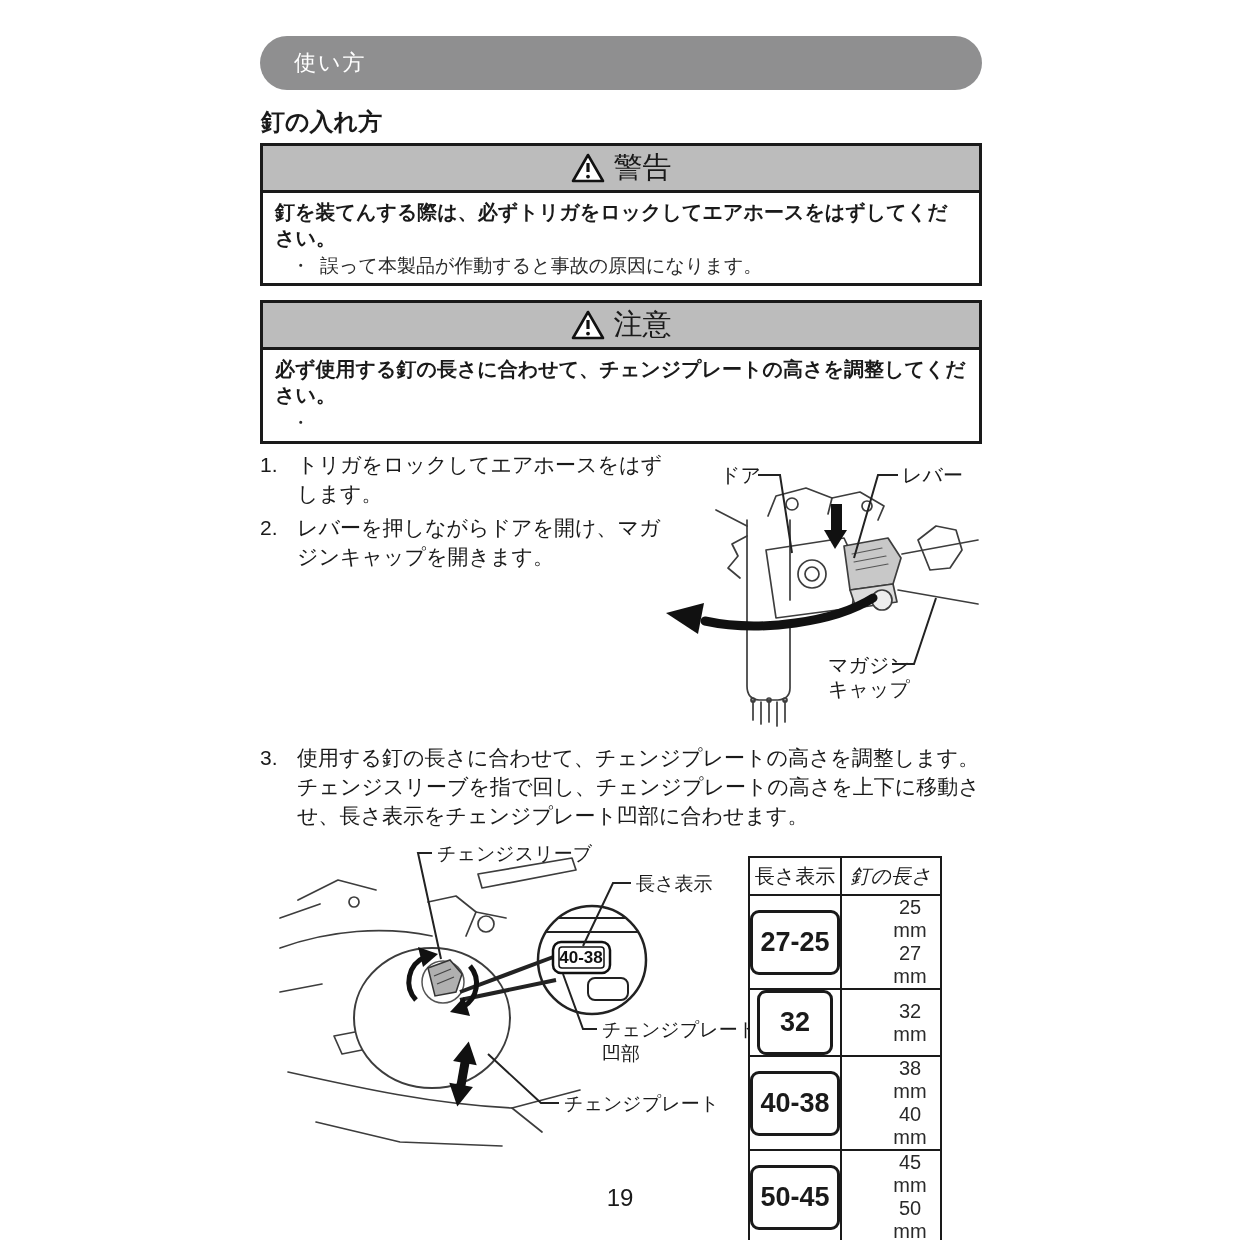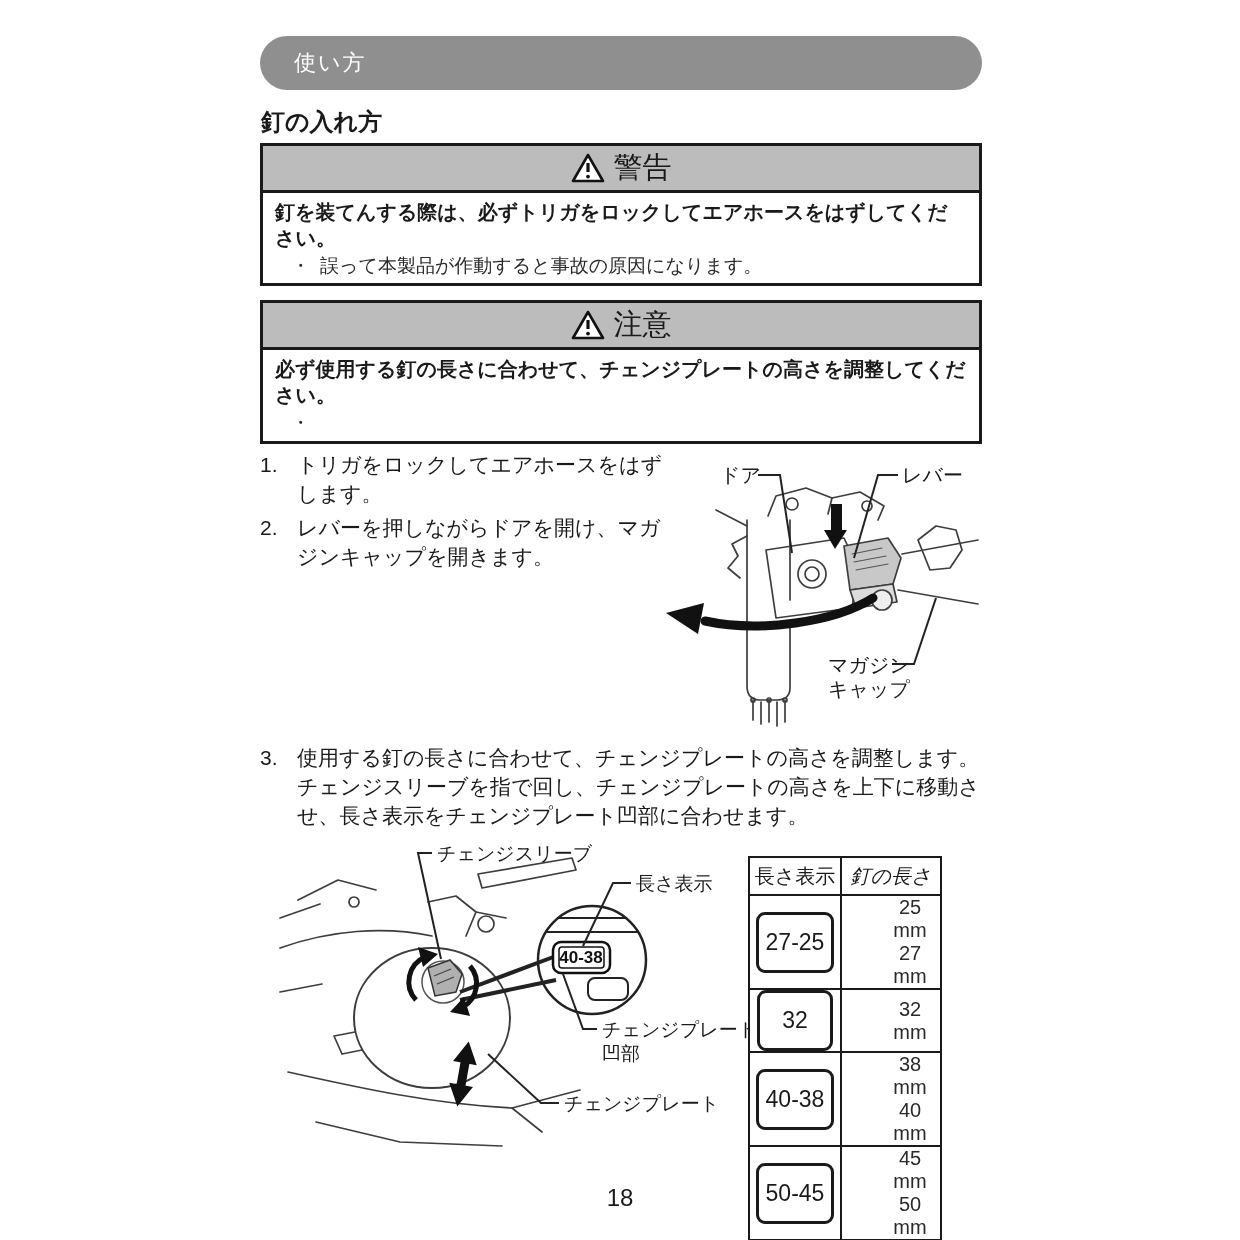--- a/index.html
+++ b/index.html
@@ -49,21 +49,21 @@
 
   
   .nail-table { position:absolute; left:748px; top:856px; border-collapse:collapse; background:#fff; }
   .nail-table th, .nail-table td { border:2px solid #1a1a1a; text-align:center; vertical-align:middle; padding:0; }
   .nail-table th { font-weight:normal; font-size:20px; height:36px; }
   .col-badge { width:90px; }
   .col-len { width:98px;font-style:italic; }
   .nail-table td { height:53px; }
   .badge {
     display:inline-block; border:3px solid #1a1a1a; border-radius:9px;
-    min-width:56px; padding:14px 7px; font-size:23px; font-weight:normal; text-align:center;
+    min-width:56px; padding:14px 7px; font-size:27px; font-weight:bold; text-align:center;
   }
   .len { font-size:20px; line-height:1.15; color:#2a2a2a;padding-left:38px; }
 
   .pagenum { position:absolute; left:0; right:0; top:1184px; text-align:center; font-size:24px; color:#1a1a1a; }
 </style>
 </head>
 <body>
 
 <div class="page">
 
@@ -262,15 +262,15 @@
       <tr>
         <td><span class="badge">50-45</span></td>
         <td>
           <div class="len">45 mm</div>
           <div class="len">50 mm</div>
         </td>
       </tr>
     </tbody>
   </table>
 
-  <div class="pagenum">18</div>
+  <div class="pagenum">19</div>
 
 </div>
 
 </body></html>

